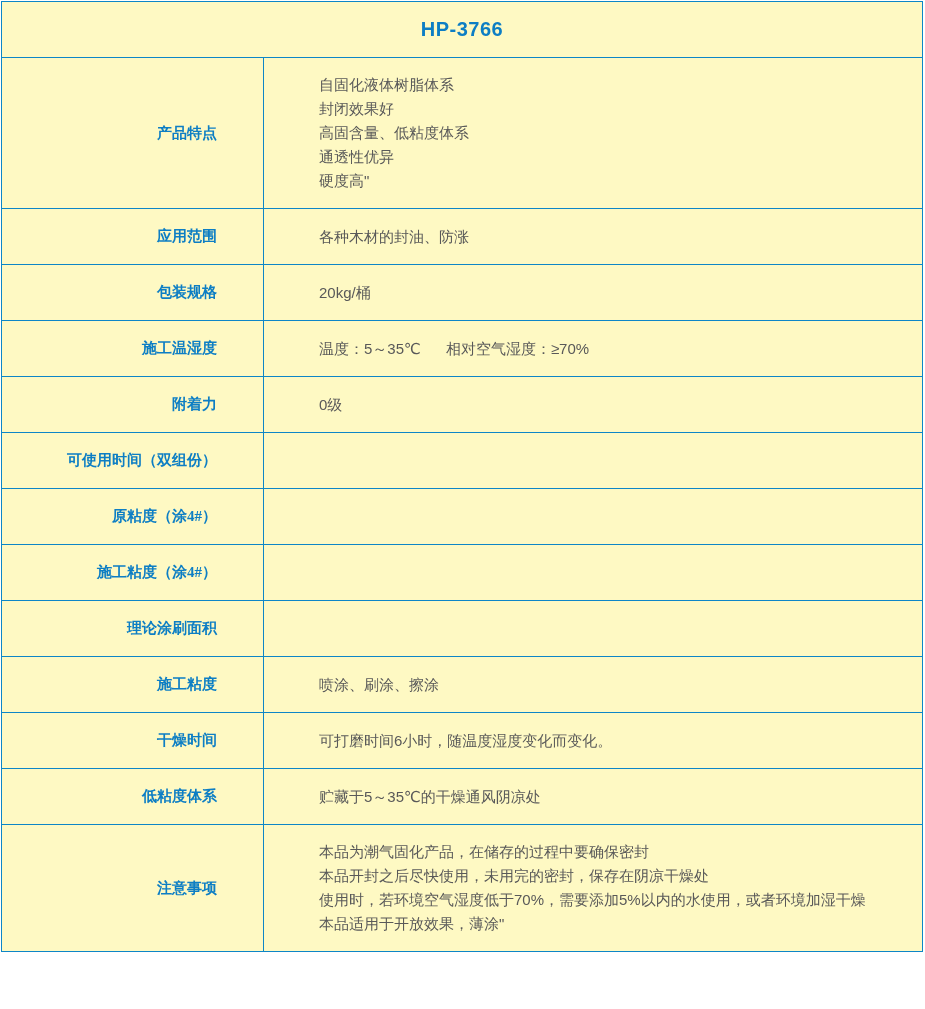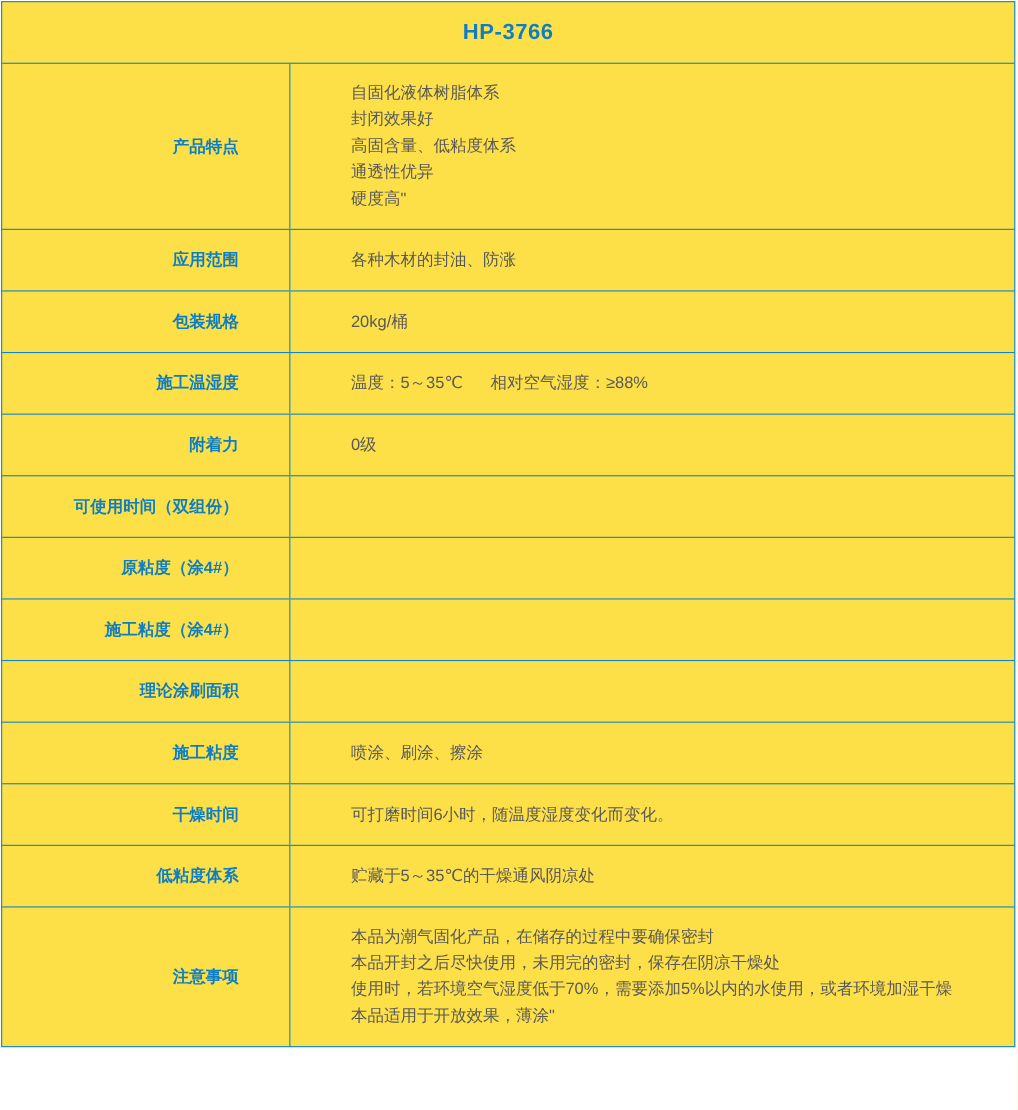--- a/index.html
+++ b/index.html
@@ -11,21 +11,21 @@
   .page {
     width: 925px;
     height: 1009px;
     background: #ffffff;
     overflow: hidden;
   }
   .spec-table {
     margin: 1px 2px 0 1px;
     width: 920px;
     border: 1px solid #0d86c7;
-    background: #fde047;
+    background: #fef9c3;
   }
   .header-row {
     height: 55px;
     display: flex;
     align-items: center;
     justify-content: center;
   }
   .header-title {
     color: #0d7ec4;
     font-weight: bold;
@@ -43,20 +43,21 @@
     box-sizing: border-box;
     border-right: 1px solid #0d86c7;
     display: flex;
     align-items: center;
     justify-content: flex-end;
     padding-right: 46px;
     color: #0d7ec4;
     font-weight: bold;
     font-size: 15px;
     text-align: right;
+    font-family: Liberation Serif, serif;
   }
   .value-cell {
     flex: 1;
     box-sizing: border-box;
     display: flex;
     flex-direction: column;
     justify-content: flex-end;
     padding: 15px 20px 15px 55px;
     color: #595959;
     font-size: 15px;
@@ -96,21 +97,21 @@
   <div class="row">
     <div class="label-cell">包装规格</div>
     <div class="value-cell">
             <div class="value-line">20kg/桶</div>
           </div>
   </div>
 
   <div class="row">
     <div class="label-cell">施工温湿度</div>
     <div class="value-cell">
-            <div class="value-line">温度：5～35℃      相对空气湿度：≥88%</div>
+            <div class="value-line">温度：5～35℃      相对空气湿度：≥70%</div>
           </div>
   </div>
 
   <div class="row">
     <div class="label-cell">附着力</div>
     <div class="value-cell">
             <div class="value-line">0级</div>
           </div>
   </div>
 

